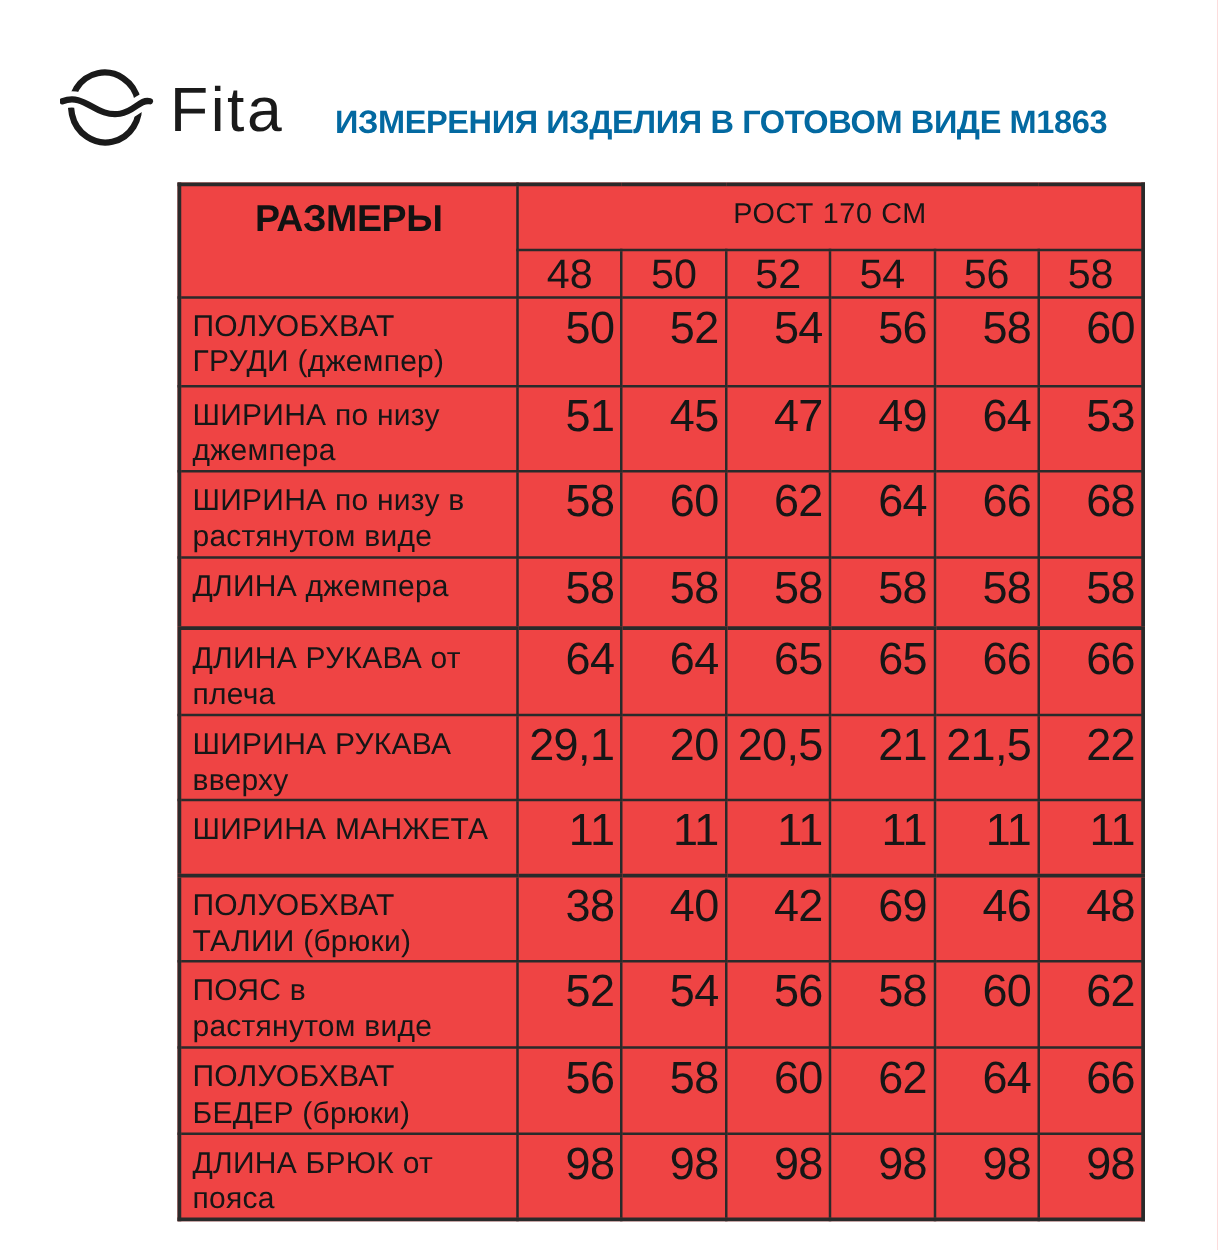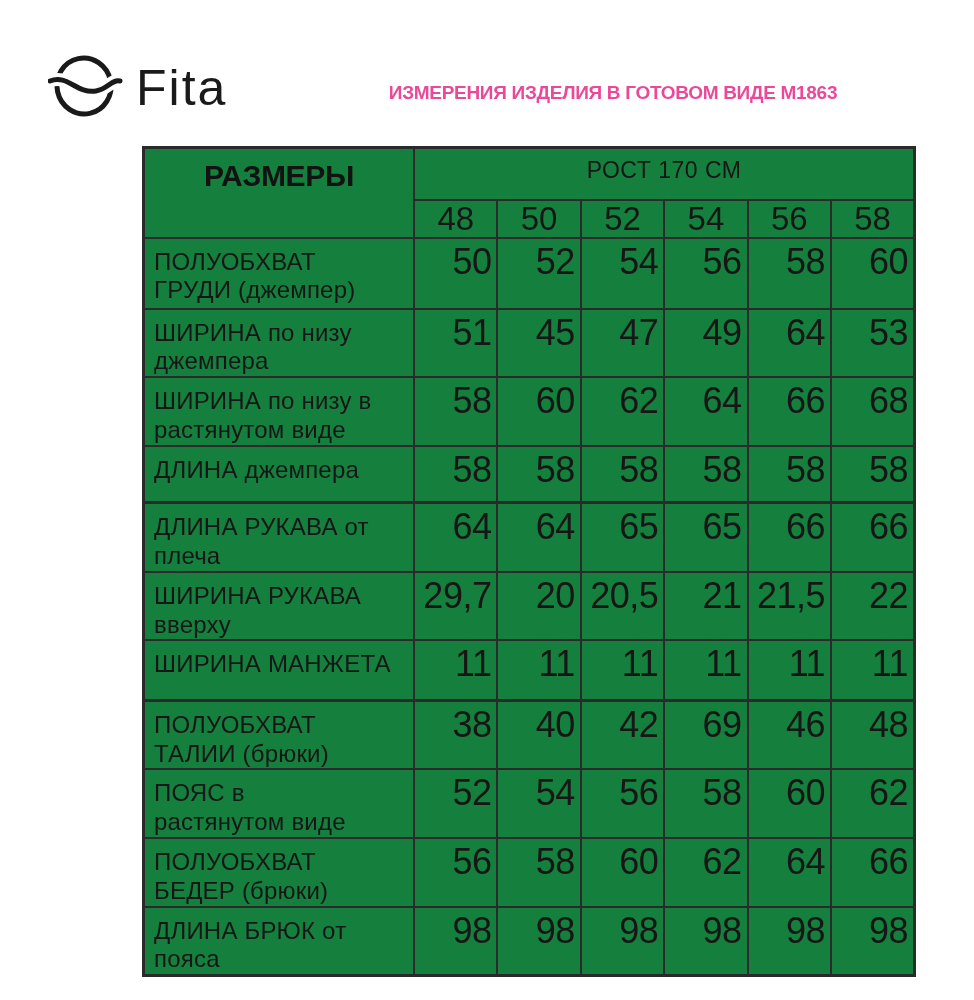--- a/index.html
+++ b/index.html
@@ -25,39 +25,38 @@
     width: 200px;
     height: 78px;
   }
   #logo svg { display: block; }
   #doc-title {
     position: absolute;
     left: 268px;
     top: 82px;
     width: 610px;
     text-align: center;
-    font-size: 19px;
+    font-size: 26px;
     font-weight: 700;
     letter-spacing: -0.3px;
     white-space: nowrap;
-    color: #ec4899;
-    margin-left: 40px;
+    color: #0369a1;
   }
 
   
   #size-table-wrap {
     position: absolute;
     left: 142px;
     top: 146px;
   }
   table {
     border-collapse: collapse;
     table-layout: fixed;
     width: 774px;
-    background: #15803d;
+    background: #ef4444;
   }
   td {
     border: 2px solid #2a2a2a;
     vertical-align: top;
     overflow: hidden;
   }
   table { border: 3px solid #2a2a2a; }
 
   col.c-label { width: 266px; }
   col.c-size  { width: 82px;  }
@@ -191,21 +190,21 @@
             <td class="m-label">ДЛИНА РУКАВА от<br>плеча</td>
             <td class="m-value">64</td>
             <td class="m-value">64</td>
             <td class="m-value">65</td>
             <td class="m-value">65</td>
             <td class="m-value">66</td>
             <td class="m-value">66</td>
           </tr>
           <tr>
             <td class="m-label">ШИРИНА РУКАВА<br>вверху</td>
-            <td class="m-value">29,7</td>
+            <td class="m-value">29,1</td>
             <td class="m-value">20</td>
             <td class="m-value">20,5</td>
             <td class="m-value">21</td>
             <td class="m-value">21,5</td>
             <td class="m-value">22</td>
           </tr>
           <tr>
             <td class="m-label">ШИРИНА МАНЖЕТА</td>
             <td class="m-value">11</td>
             <td class="m-value">11</td>

